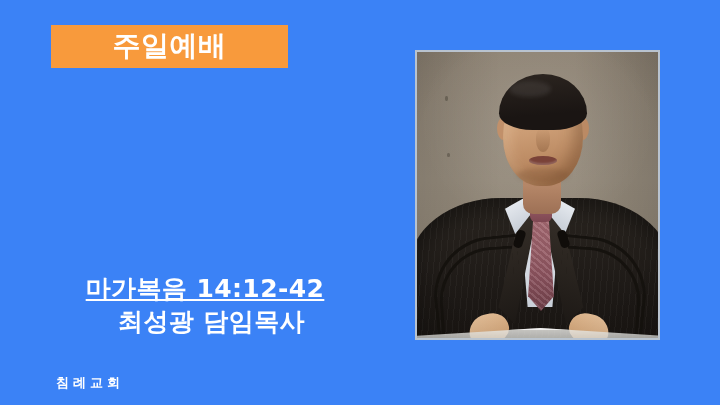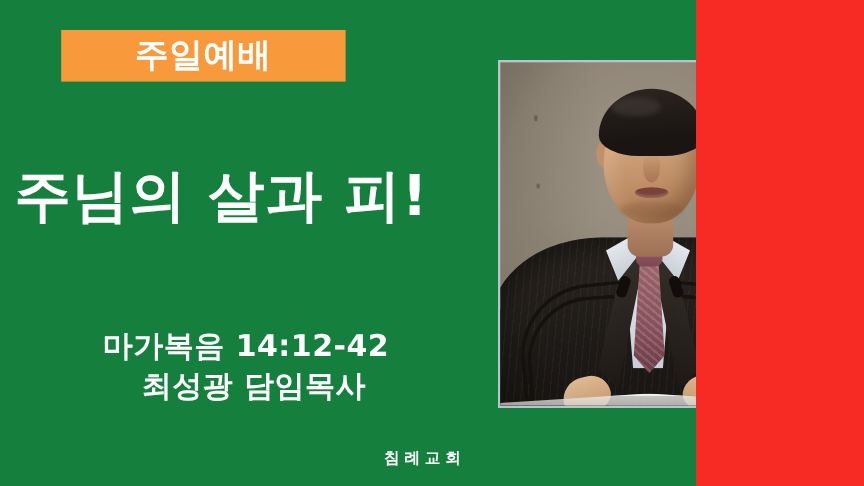--- a/index.html
+++ b/index.html
@@ -7,23 +7,23 @@
   body {
     background:#f72b24;
     font-family:"DejaVu Sans","Liberation Sans",sans-serif;
     overflow:hidden;
     position:relative;
   }
 
   #slide {
     position:absolute;
     inset:0;
-    width:580px;
+    width:720px;
     height:405px;
-    background:#15803d;
+    background:#3b82f6;
     overflow:hidden;
   }
 
   
   .text-col {
     position:absolute;
     left:0; top:0;
     width:410px; height:405px;
   }
 
@@ -62,20 +62,21 @@
     position:absolute;
     left:0; top:272px;
     width:410px;
     text-align:center;
     color:#ffffff;
     font-size:25px;
     font-weight:700;
     line-height:1.32;
     letter-spacing:0.4px;
     white-space:nowrap;
+    text-decoration:underline;
   }
   .preacher {
     position:absolute;
     left:0; top:305px;
     width:410px;
     text-align:center;
     color:#ffffff;
     font-size:25px;
     font-weight:700;
     line-height:1.32;
@@ -92,28 +93,28 @@
     color:#ffffff;
     font-size:13px;
     font-weight:700;
     line-height:1.4;
     white-space:nowrap;
   }
   .church-line2 {
     position:absolute;
     left:0; top:374px;
     width:388px;
-    text-align:right;
+    text-align:left;
     color:#ffffff;
     font-size:13px;
     font-weight:700;
     line-height:1.4;
     letter-spacing:4px;
     text-indent:4px;
-    padding-left:100px;
+    padding-left:52px;
     white-space:nowrap;
   }
 
   
   .photo-frame {
     position:absolute;
     left:415px; top:50px;
     width:245px; height:290px;
     border:2px solid #b9c3cf;
     overflow:hidden;
@@ -460,21 +461,20 @@
 <body>
 
 <div id="slide">
 
   <div class="text-col">
 
     <div class="badge">
       <span class="badge-label">주일예배</span>
     </div>
 
-    <div class="sermon-title">주님의 살과 피!</div>
 
     <div class="scripture">마가복음 14:12-42</div>
 
     <div class="preacher">최성광 담임목사</div>
 
 
     <div class="church-line2">침례교회</div>
   </div>
 
   <div class="photo-frame">

